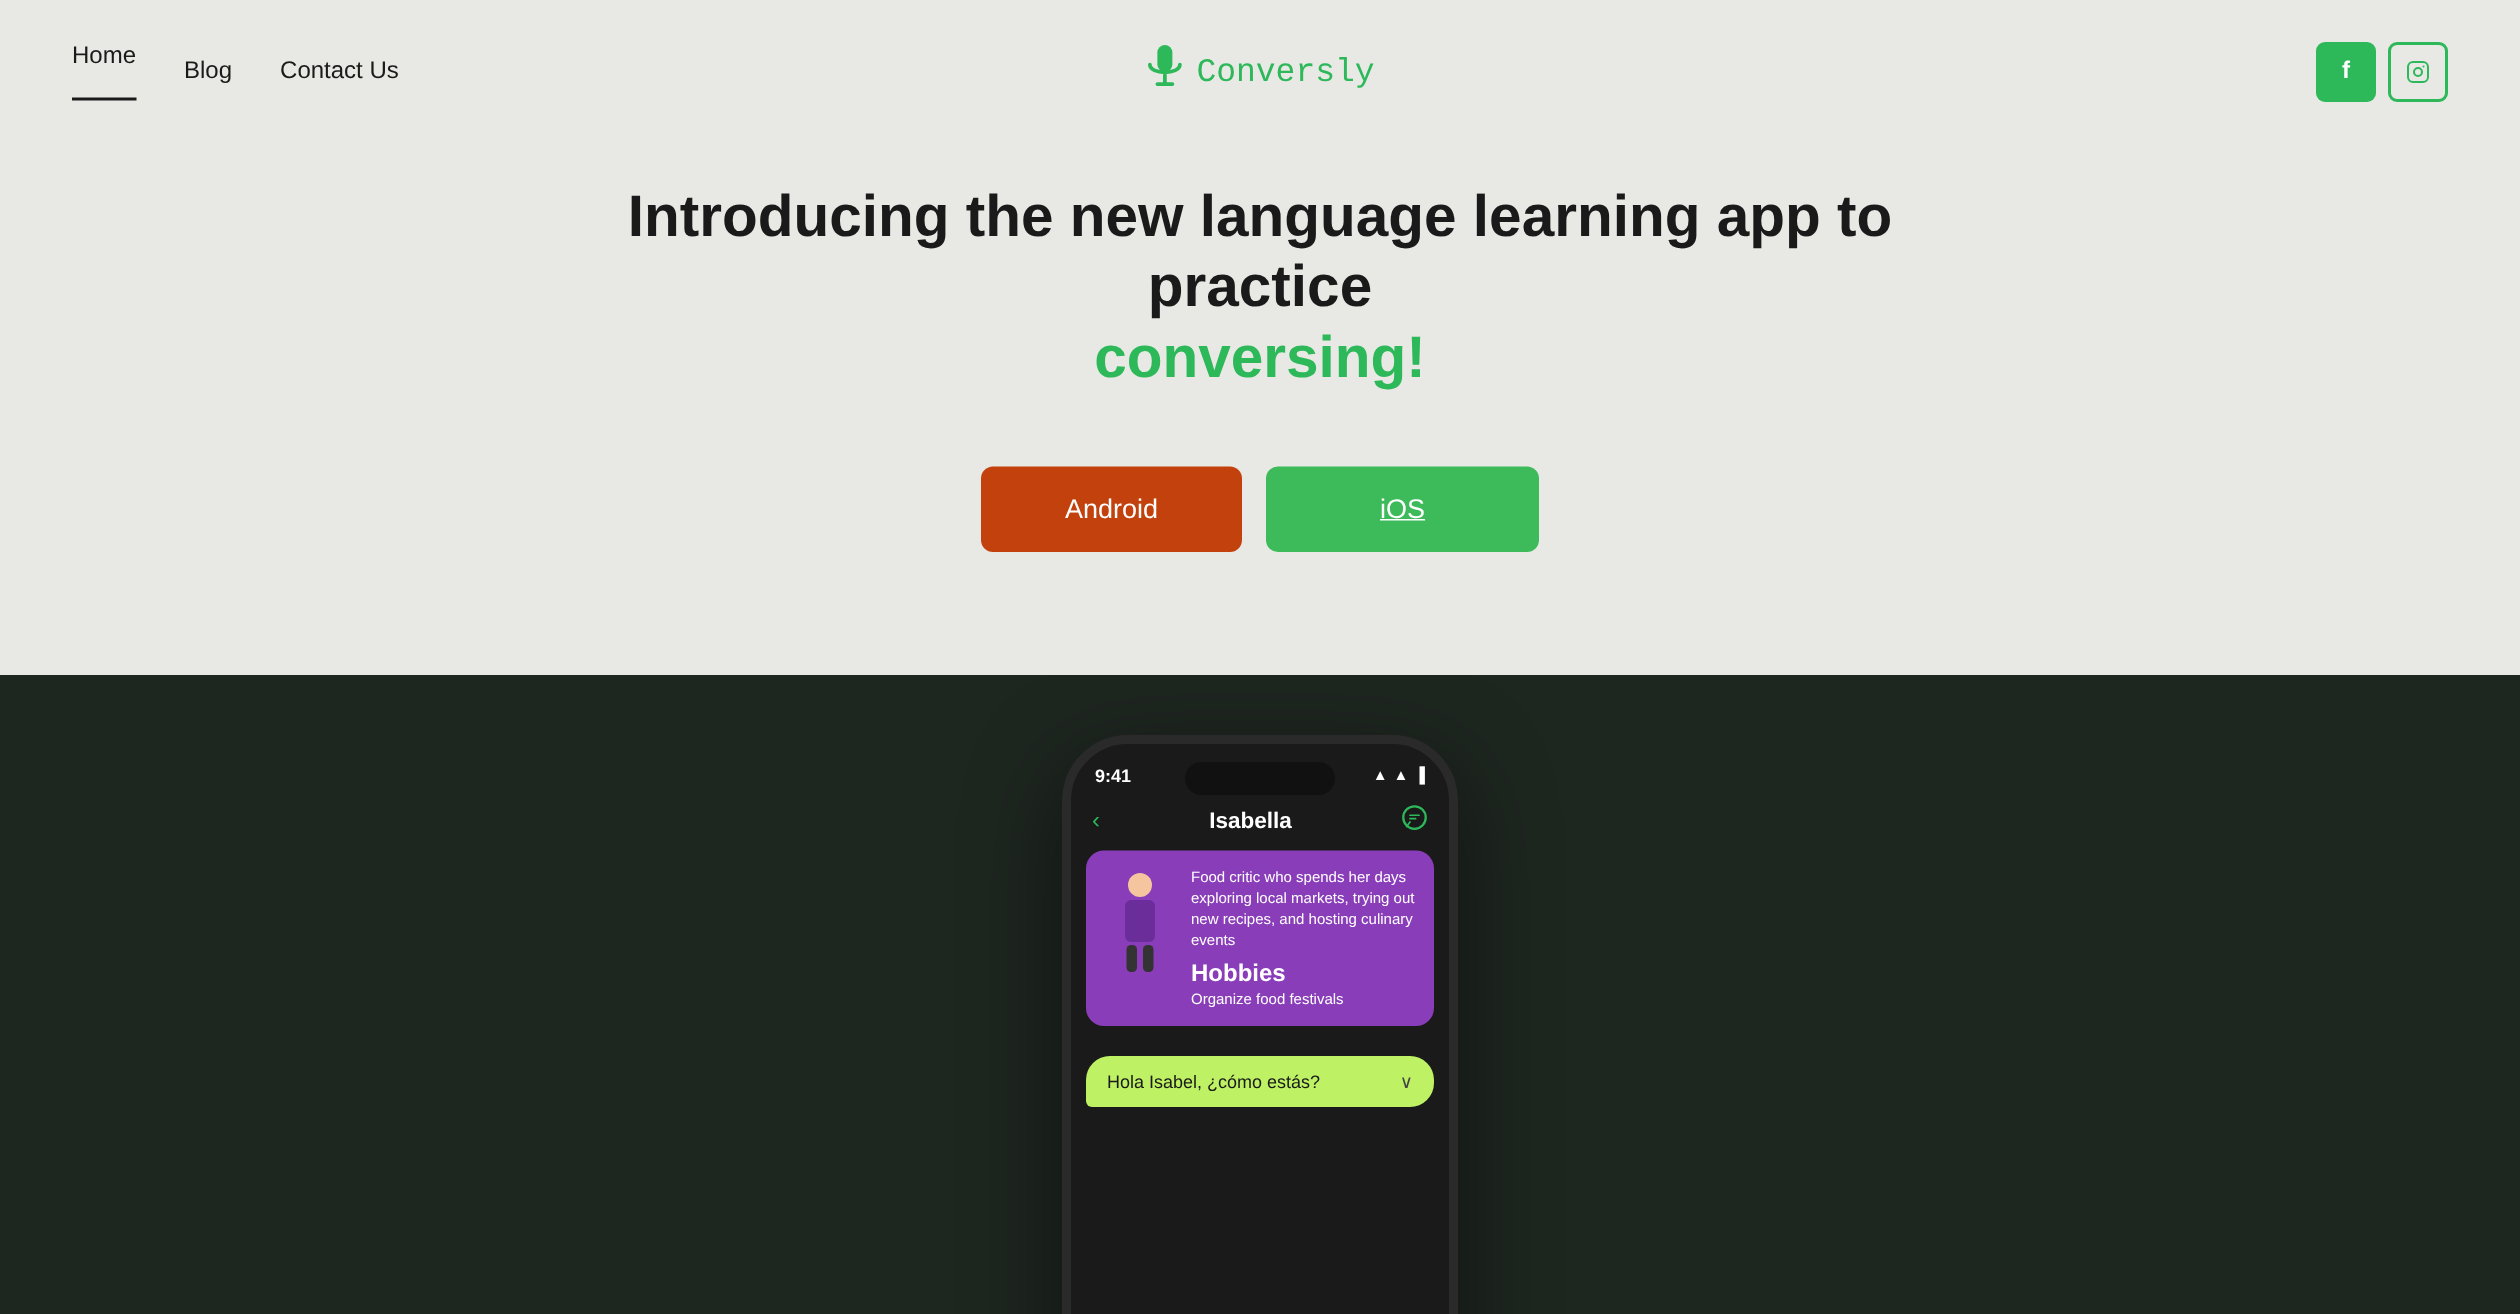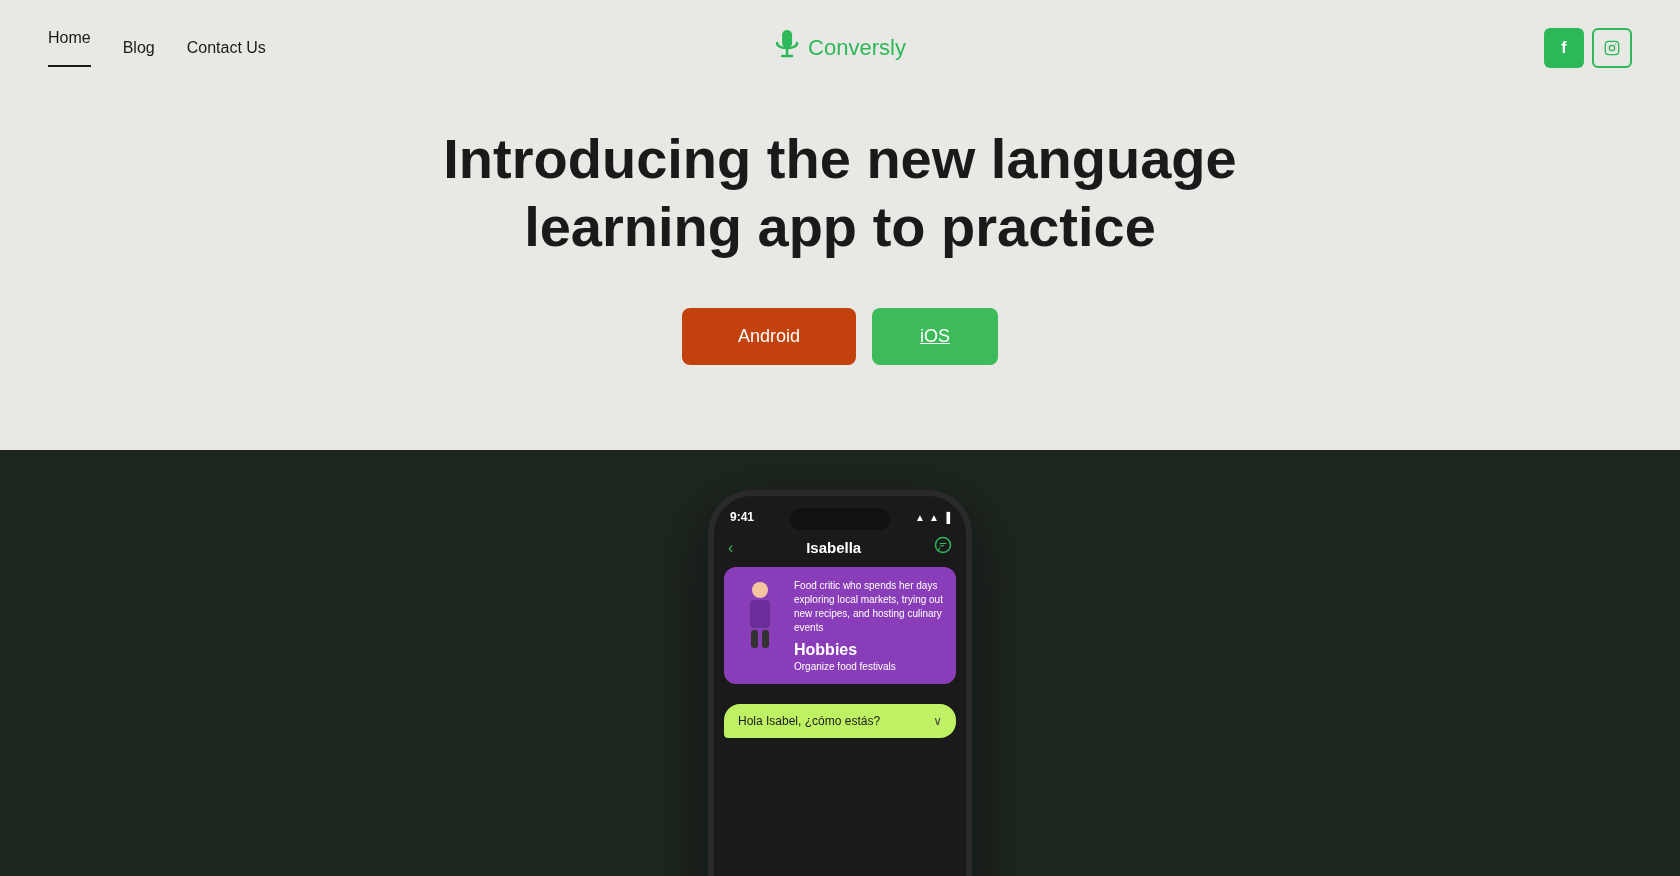--- a/index.html
+++ b/index.html
@@ -32,20 +32,21 @@
     .nav-logo {
       position: absolute;
       left: 50%;
       transform: translateX(-50%);
       display: flex;
       align-items: center;
       gap: 8px;
       font-size: 22px;
       color: #2db85a;
       font-weight: 500;
+      font-family: Liberation Mono, monospace;
     }
     .nav-social {
       margin-left: auto;
       display: flex;
       gap: 8px;
     }
     .social-btn {
       width: 40px;
       height: 40px;
       background: #2db85a;
@@ -65,21 +66,21 @@
       background: #e8e8e4;
       min-height: 450px;
       display: flex;
       flex-direction: column;
       align-items: center;
       justify-content: center;
       padding: 120px 48px 80px;
       text-align: center;
     }
     .hero h1 {
-      font-size: 56px;
+      font-size: 39px;
       font-weight: 700;
       color: #1a1a1a;
       line-height: 1.2;
       max-width: 900px;
     }
     .hero h1 .accent {
       color: #2db85a;
     }
     .hero-buttons {
       display: flex;
@@ -93,21 +94,21 @@
       padding: 18px 56px;
       font-size: 18px;
       border-radius: 8px;
       cursor: pointer;
       font-weight: 500;
     }
     .btn-ios {
       background: #3dbb5a;
       color: white;
       border: none;
-      padding: 18px 48px;
+      padding: 18px 76px;
       font-size: 18px;
       border-radius: 8px;
       cursor: pointer;
       font-weight: 500;
       text-decoration: underline;
     }
 
     
     .dark-section {
       background: #1e2620;
@@ -289,20 +290,21 @@
         <circle cx="12" cy="12" r="4" stroke="#2db85a" stroke-width="2"></circle>
         <circle cx="17.5" cy="6.5" r="1" fill="#2db85a"></circle>
       </svg>
     </button>
   </div>
 </nav>
 
 <section class="hero">
   <h1>
     <span>Introducing the new language learning app to practice</span><br>
+    <span class="accent">conversing!</span>
   </h1>
   <div class="hero-buttons">
     <button class="btn-android">Android</button>
     <button class="btn-ios">iOS</button>
   </div>
 </section>
 
 <section class="dark-section">
   <div class="phone-container">
     <div class="phone">

